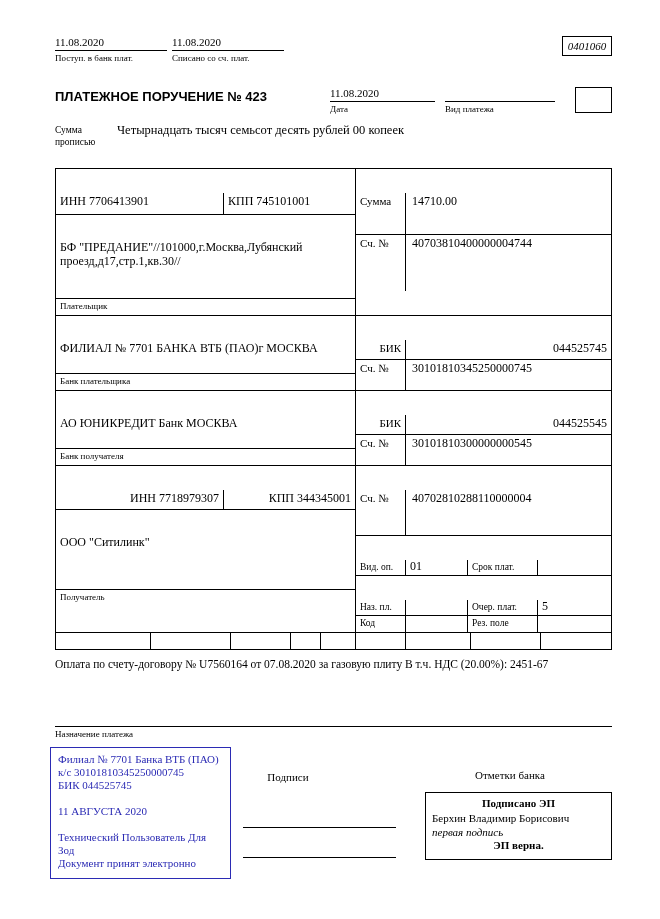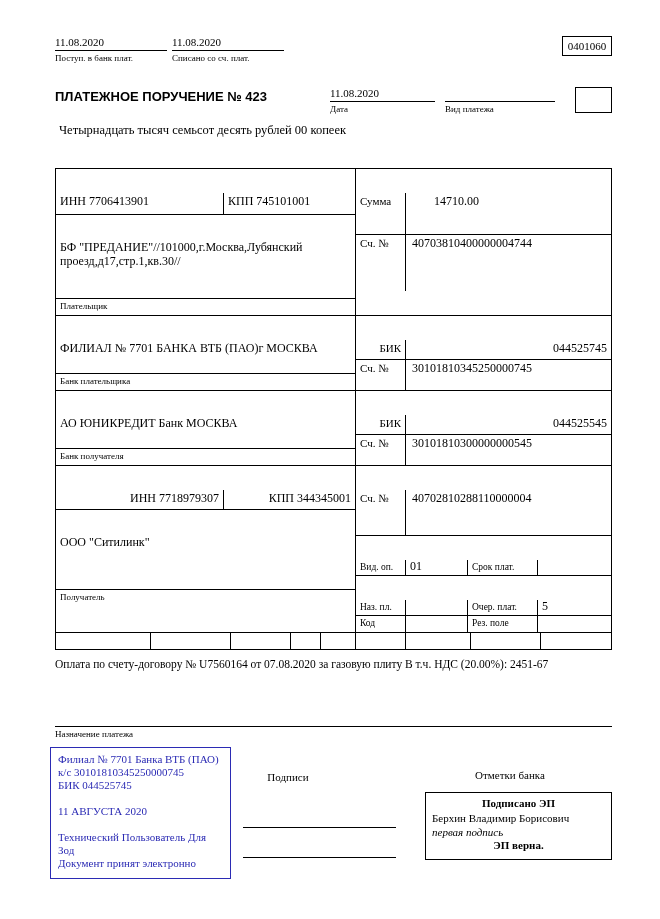--- a/index.html
+++ b/index.html
@@ -9,21 +9,21 @@
     font-family:"Liberation Serif","DejaVu Serif",serif; color:#000; overflow:hidden;
   }
   .content { position:absolute; left:55px; top:0; width:557px; padding-top:36px; }
 
   
   .top-row { display:flex; align-items:flex-start; }
   .date-block { }
   .uval { font-size:11px; border-bottom:1px solid #000; padding-bottom:2px; min-height:15px; }
   .cap { font-size:9px; padding-top:2px; }
   .code-box { margin-left:auto; border:1px solid #000; width:50px; height:20px;
-              font-size:11px; display:flex; align-items:center; justify-content:center; }
+              font-size:11px; display:flex; align-items:center; justify-content:center;font-style:italic; }
 
   
   .title-row { display:flex; align-items:flex-start; margin-top:24px; }
   .doc-title { width:275px; font-family:"Liberation Sans",sans-serif; font-weight:bold; font-size:13px; padding-top:2px; }
   .small-box { margin-left:auto; width:37px; height:26px; border:1px solid #000; }
 
   
   .aw-row { display:flex; margin-top:8px; min-height:46px; }
   .aw-label { width:58px; font-size:9.5px; line-height:1.3; padding-top:2px; }
   .aw-value { flex:1; font-size:12.5px; padding-left:4px; padding-top:1px; }
@@ -36,21 +36,21 @@
   .row { display:flex; }
   .bb { border-bottom:1px solid #000;margin-top:24px; }
   .br { border-right:1px solid #000; }
   .cell { padding:2px 4px; font-size:12px; line-height:1.15; }
   .lbl  { font-size:11px; }
   .sm   { font-size:9.5px; }
   .capt { font-size:9px; padding:2px 4px; }
   .w168{width:168px;} .w50{width:50px;} .w62{width:62px;} .w70{width:70px;}
   .f1{flex:1;}
   .h16{height:16px;} .h18{height:18px;} .h20{height:20px;text-align:right;} .h22{height:22px;}
-  .h30{height:30px;} .h34{height:34px;} .h42{height:42px;gap:22px;} .h46{height:46px;} .h56{height:56px;} .h60{height:60px;}
+  .h30{height:30px;} .h34{height:34px;} .h42{height:42px;} .h46{height:46px;} .h56{height:56px;} .h60{height:60px;}
   .codes-row { display:flex; height:16px; }
   .codes-row .ccell { border-right:1px solid #000; height:100%; }
   .codes-row .ccell:last-child { border-right:none; flex:1; }
 
   .purpose-text { margin-top:8px; font-size:11.5px; white-space:nowrap; }
   .purpose-spacer { height:56px; }
   .purpose-capline { border-top:1px solid #000; }
   .purpose-caption { font-size:9px; padding-top:2px; }
 
   
@@ -98,20 +98,21 @@
         <div class="cap">Дата</div>
       </div>
       <div class="date-block" style="width:110px;margin-left:10px">
         <div class="uval">&nbsp;</div>
         <div class="cap">Вид платежа</div>
       </div>
       <div class="small-box"></div>
     </div>
 
     <div class="aw-row">
+      <div class="aw-label">Сумма прописью</div>
       <div class="aw-value">Четырнадцать тысяч семьсот десять рублей 00 копеек</div>
     </div>
 
     <div class="mtable">
 
       <div class="sec">
         <div class="left">
           <div class="row bb h22">
             <div class="cell w168 br">ИНН 7706413901</div>
             <div class="cell f1">КПП 745101001</div>

